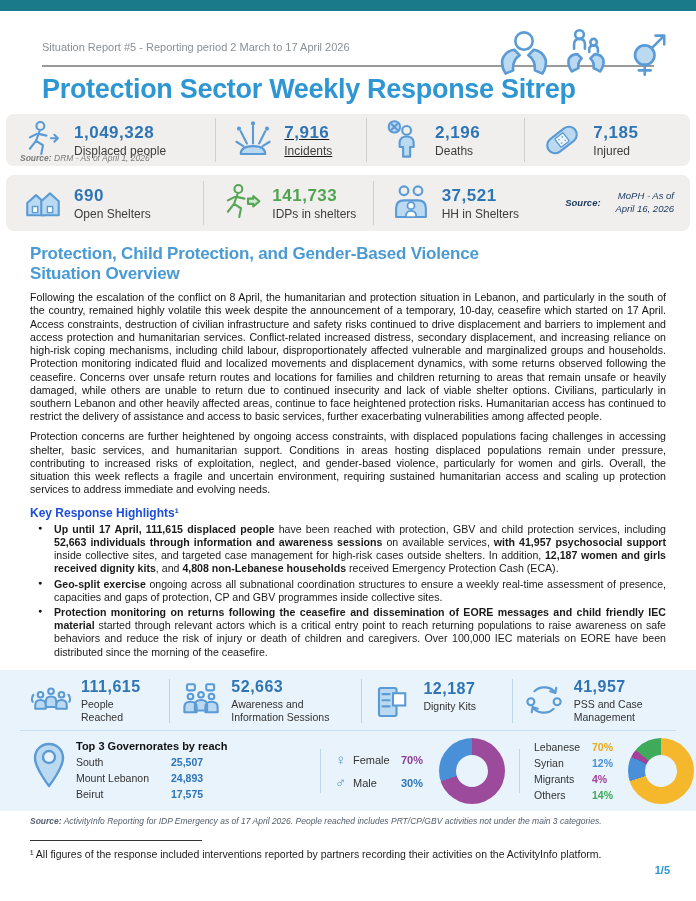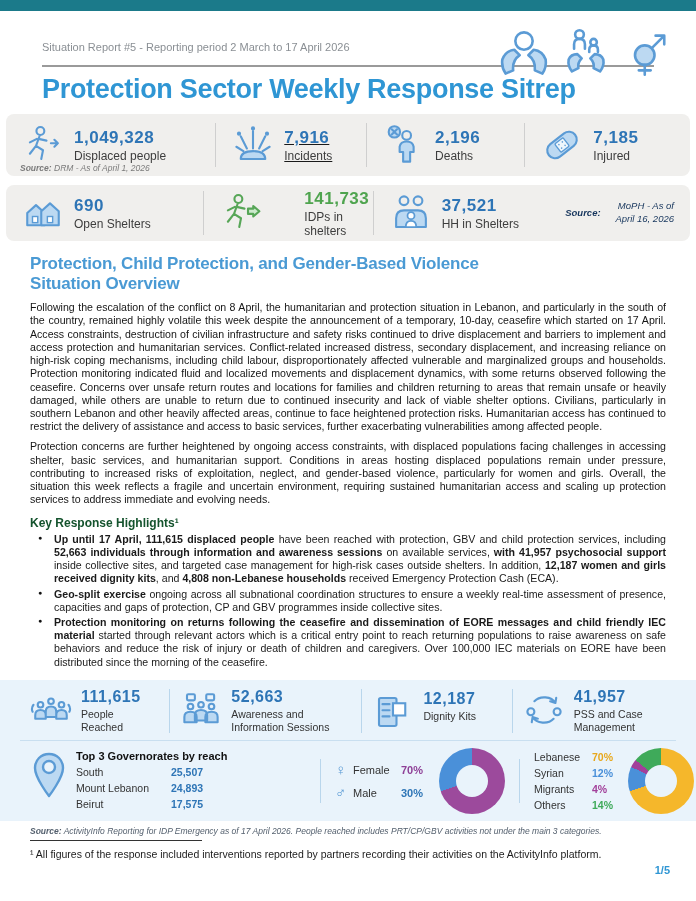--- a/index.html
+++ b/index.html
@@ -21,39 +21,39 @@
   .main-title { padding:7px 42px 0 42px; font-size:27px; font-weight:700; color:#2f96d4; letter-spacing:-0.3px; }
 
   
   .st { fill:none; stroke:#5b9bd5; stroke-width:2.4; stroke-linecap:round; stroke-linejoin:round; }
   .stf { fill:#bcd9f2; stroke:#5b9bd5; stroke-width:2.4; stroke-linecap:round; stroke-linejoin:round; }
   .stg { fill:none; stroke:#57a657; stroke-width:2.4; stroke-linecap:round; stroke-linejoin:round; }
   .stgf { fill:#cdeacd; stroke:#57a657; stroke-width:2.4; stroke-linecap:round; stroke-linejoin:round; }
 
   
   .band { margin:9px 6px 0 6px; background:#f0efed; border-radius:8px; display:flex; align-items:stretch; }
-  .band1 { height:62px; }
+  .band1 { height:52px; }
   .band2 { height:56px; }
   .cell { display:flex; align-items:center; padding-left:16px; position:relative; }
   .cell svg { width:42px; height:42px; flex:0 0 auto; }
   .cell .txt { margin-left:10px; }
   .num { font-size:17px; font-weight:700; color:#2e75b6; letter-spacing:0.5px; }
   .num.green { color:#4fa44f; }
   .lbl { font-size:12px; color:#3d3d3d; margin-top:1px; }
   .vd { width:1px; background:#cfcfcf; align-self:center; height:44px; flex:0 0 auto; }
   .cell-src { position:absolute; left:14px; bottom:3px; font-size:8.5px; font-style:italic; color:#7a7a7a; white-space:nowrap; }
   .moph { justify-content:flex-end; padding-right:16px; text-align:right; font-size:9.5px;
           font-style:italic; color:#17365d; line-height:1.35; }
   .b { font-weight:700; }
 
   
   .section { padding:13px 30px 0 30px; }
   .sec-head { font-size:17px; font-weight:700; color:#4a9ad4; line-height:1.18; letter-spacing:-0.2px; }
   .para { margin-top:7px; font-size:10.6px; line-height:1.25; text-align:justify; color:#151515; }
-  .hl-title { margin-top:9px; font-size:12px; font-weight:700; color:#14532d; }
+  .hl-title { margin-top:9px; font-size:12px; font-weight:700; color:#1d4ed8; }
   ul.hl { margin:3px 0 0 0; padding-left:24px; list-style:none; }
   ul.hl li { position:relative; font-size:10.6px; line-height:1.25; text-align:justify; margin-bottom:2px; }
   ul.hl li::before { content:"●"; position:absolute; left:-16px; top:1px; font-size:7px; color:#111; }
 
   
   .info { margin-top:11px; background:#e9f3fb; padding:8px 20px 7px 20px; }
   .irow1 { display:flex; align-items:center;justify-content:flex-end; }
   .ig { display:flex; align-items:flex-start; padding-left:10px; }
   .ig svg { width:42px; height:40px; flex:0 0 auto; margin-top:2px; }
   .ig .txt { margin-left:9px; }
@@ -186,21 +186,21 @@
         <path class="stf" d="M22 22 l10 -9 l10 9 v16 H22 z"></path>
         <rect x="12" y="28" width="6" height="7" fill="#fff" stroke="#5b9bd5" stroke-width="1.6"></rect>
         <rect x="29" y="28" width="6" height="7" fill="#fff" stroke="#5b9bd5" stroke-width="1.6"></rect>
       </svg>
       <div class="txt">
         <div class="num">690</div>
         <div class="lbl">Open Shelters</div>
       </div>
     </div>
     <div class="vd"></div>
-    <div class="cell" style="flex:1.05;gap:32px;">
+    <div class="cell" style="flex:1.05;">
       <svg viewBox="0 0 48 48">
         <circle class="stg" cx="21" cy="8" r="4.5"></circle>
         <path class="stg" d="M20 14 l-4 11 l-7 9 M16 25 l8 5 l-2 10 M17 17 l-8 4 M19 17 l9 2"></path>
         <path class="stgf" d="M32 19 h6 v-3 l7 6 l-7 6 v-3 h-6 z"></path>
       </svg>
       <div class="txt">
         <div class="num green">141,733</div>
         <div class="lbl">IDPs in shelters</div>
       </div>
     </div>

